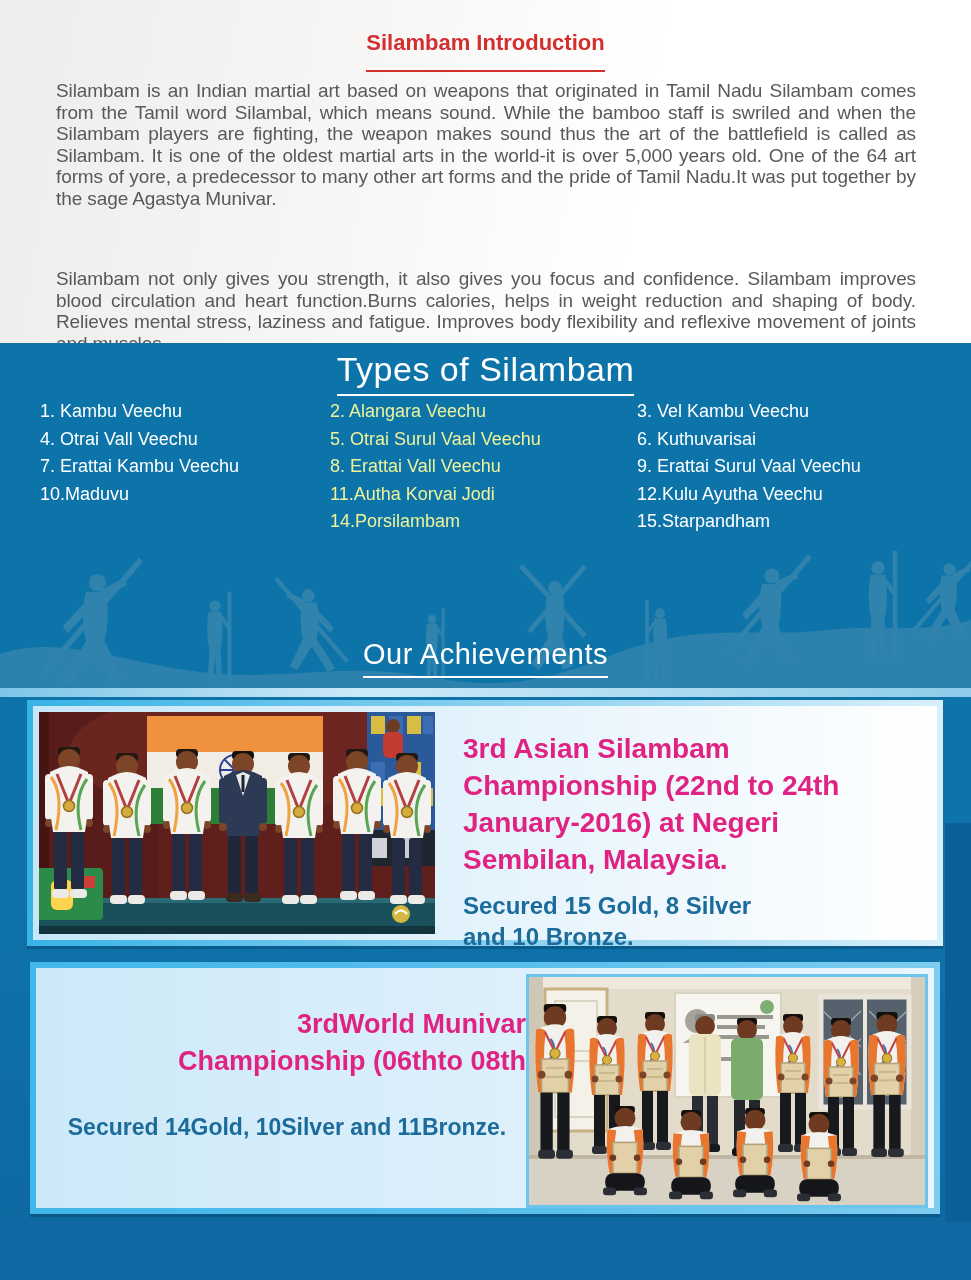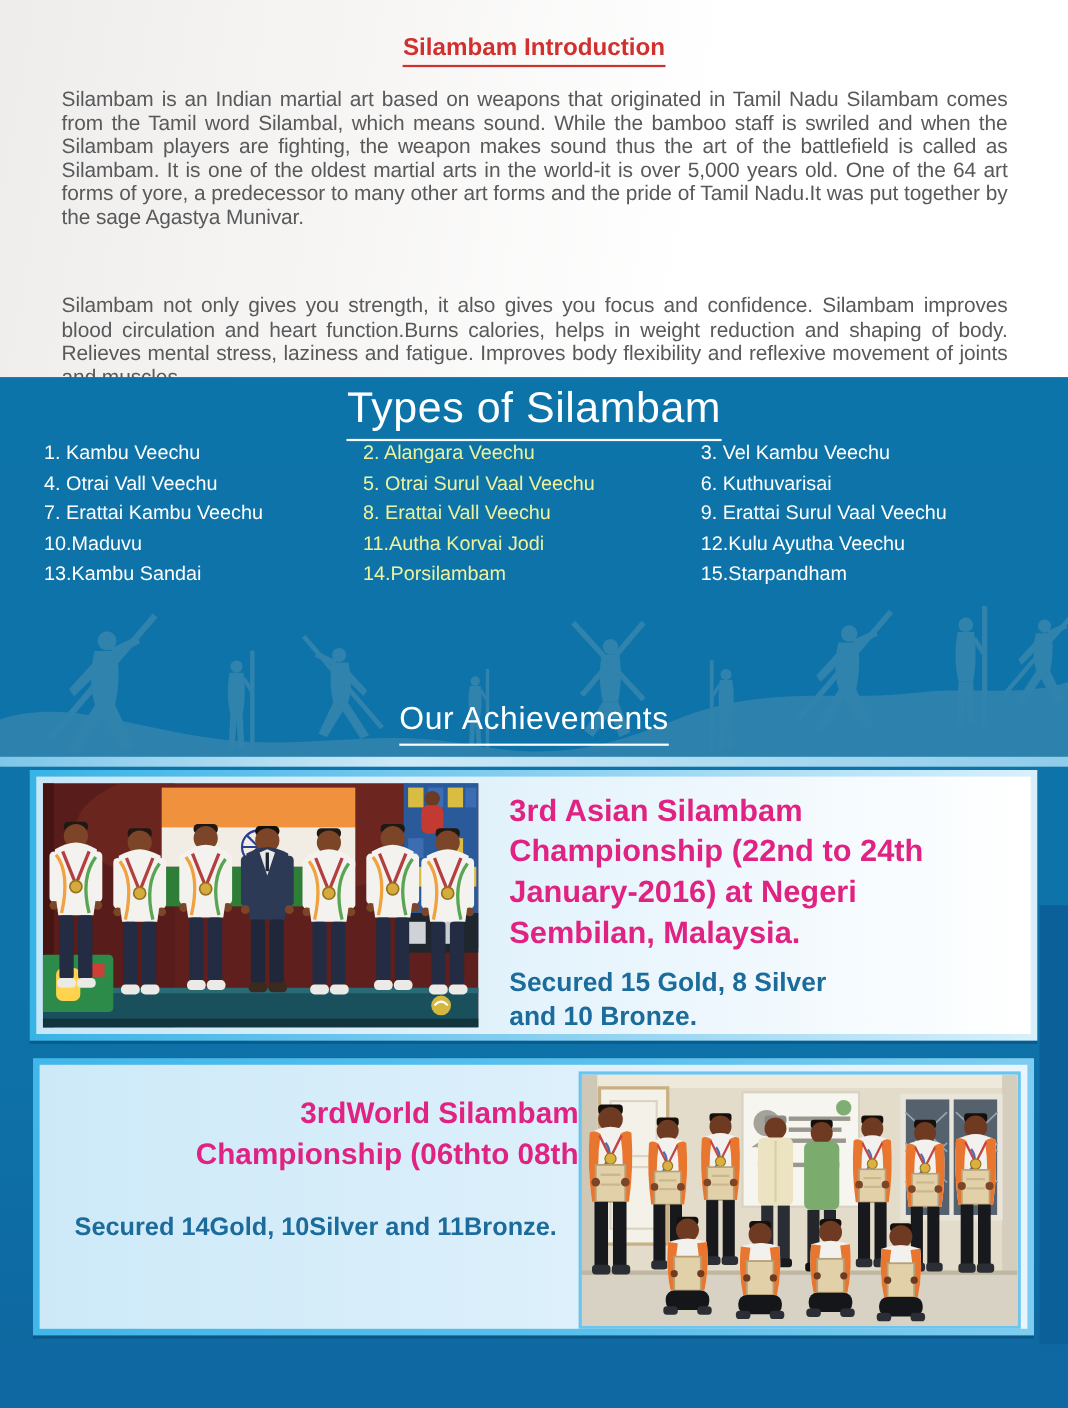--- a/index.html
+++ b/index.html
@@ -9,40 +9,40 @@
   }
   
   .top-section{
     position:absolute;left:0;top:0;width:971px;height:343px;
     background:linear-gradient(100deg,#eeedeb 0%,#f7f6f5 35%,#ffffff 65%,#ffffff 100%);
   }
   .red-title{
     position:absolute;left:0;width:971px;text-align:center;
     font-size:22px;font-weight:bold;color:#d22f2f;
   }
-  .red-title span{display:inline-block;border-bottom:2px solid #d22f2f;padding-bottom:3px;}
+  .red-title span{display:inline-block;border-bottom:2px solid #d22f2f;padding-bottom:14px;}
   .body-par{
     position:absolute;left:56px;width:860px;
     font-size:19px;line-height:21.5px;color:#58595b;
     text-align:justify;letter-spacing:-0.1px;
   }
   #intro-title{top:30px;}
   #intro-par{top:61px;}
   #benefits-title{top:218px;}
   #benefits-par{top:249px;}
   
   .blue-section{
     position:absolute;left:0;top:343px;width:971px;height:937px;
     background:linear-gradient(180deg,#0d74aa 0%,#0d73a9 60%,#0e6ca4 82%,#0f67a0 100%);
   }
   .white-title{
     position:absolute;left:0;width:971px;text-align:center;color:#ffffff;letter-spacing:.5px;
   }
   .white-title span{display:inline-block;border-bottom:2px solid #ffffff;padding-bottom:5px;}
-  #types-title{top:350px;font-size:39px;}
+  #types-title{top:350px;font-size:34px;}
   #achv-title{top:638px;font-size:29px;}
   .types-col{
     position:absolute;top:398px;margin:0;padding:0;list-style:none;
     font-size:18px;line-height:27.5px;color:#ffffff;white-space:nowrap;
   }
   #types-col1{left:40px;}
   #types-col2{left:330px;color:#eef39b;}
   #types-col3{left:637px;}
   #silhouettes{position:absolute;left:0;top:532px;width:971px;height:162px;}
   .divider-band{
@@ -70,21 +70,21 @@
     left:30px;top:962px;width:910px;height:252px;
     background:linear-gradient(90deg,#41b6e8 0%,#5cc0ec 60%,#7ecdf0 100%);
   }
   #card-world .card-inner{
     width:898px;height:240px;
     background:linear-gradient(90deg,#cde9f8 0%,#ddf0fb 55%,#e8f5fd 100%);
   }
   .photo{position:absolute;display:block;}
   #photo-asian{left:6px;top:6px;width:396px;height:222px;}
   #photo-world{right:6px;top:6px;width:396px;height:228px;border:3px solid #6cc5ee;}
-  .pink-heading{font-weight:bold;color:#e02383;font-size:28px;line-height:37px;}
+  .pink-heading{font-weight:bold;color:#e02383;font-size:28px;line-height:37px;margin-top:12px;}
   .secured{color:#1b6b9b;font-size:24px;line-height:31px;font-weight:bold;}
   #asian-text{position:absolute;left:430px;top:12px;width:460px;}
   #asian-text .secured{margin-top:12px;}
   #world-text{position:absolute;left:12px;top:26px;width:478px;}
   #world-text .pink-heading{text-align:right;font-size:27px;}
   #world-text .secured{text-align:center;margin-top:32px;font-size:23px;}
 </style>
 </head>
 <body>
 
@@ -218,21 +218,20 @@
 
   <div class="white-title" id="types-title">
     <span>Types of Silambam</span>
   </div>
 
   <ul class="types-col" id="types-col1">
     <li>1.  Kambu Veechu</li>
     <li>4.  Otrai Vall Veechu</li>
     <li>7.  Erattai Kambu Veechu</li>
     <li>10.Maduvu</li>
-    <li>13.Kambu Sandai</li>
   </ul>
   <ul class="types-col" id="types-col2">
     <li>2.  Alangara Veechu</li>
     <li>5.  Otrai Surul Vaal Veechu</li>
     <li>8.  Erattai Vall Veechu</li>
     <li>11.Autha Korvai Jodi</li>
     <li>14.Porsilambam</li>
   </ul>
   <ul class="types-col" id="types-col3">
     <li>3.  Vel Kambu Veechu</li>
@@ -334,21 +333,21 @@
           <div>and 10 Bronze.</div>
         </div>
       </div>
     </div>
   </div>
 
   <div class="card" id="card-world">
     <div class="card-inner">
       <div id="world-text">
         <div class="pink-heading">
-          <div>3rdWorld Silambam</div>
+          <div>3rdWorld Munivar</div>
           <div>Championship (06thto 08th</div>
         </div>
         <div class="secured">Secured 14Gold, 10Silver and 11Bronze.</div>
       </div>
       <svg class="photo" id="photo-world" viewBox="0 0 396 228">
         <rect width="396" height="228" fill="#e3dccb"></rect>
         <rect width="396" height="12" fill="#efe9db"></rect>
         <rect width="14" height="228" fill="#cfc8b7"></rect>
         <rect x="382" width="14" height="228" fill="#d5cebc"></rect>
 

